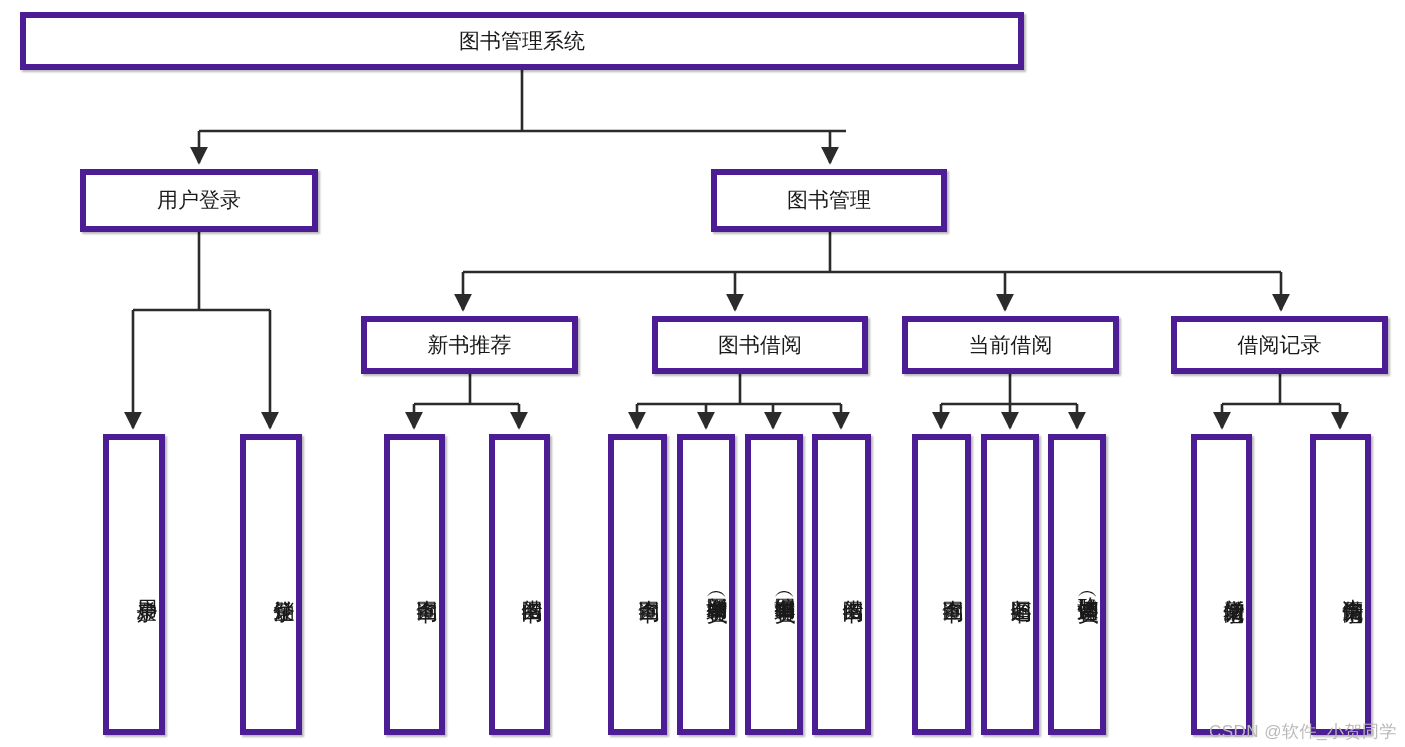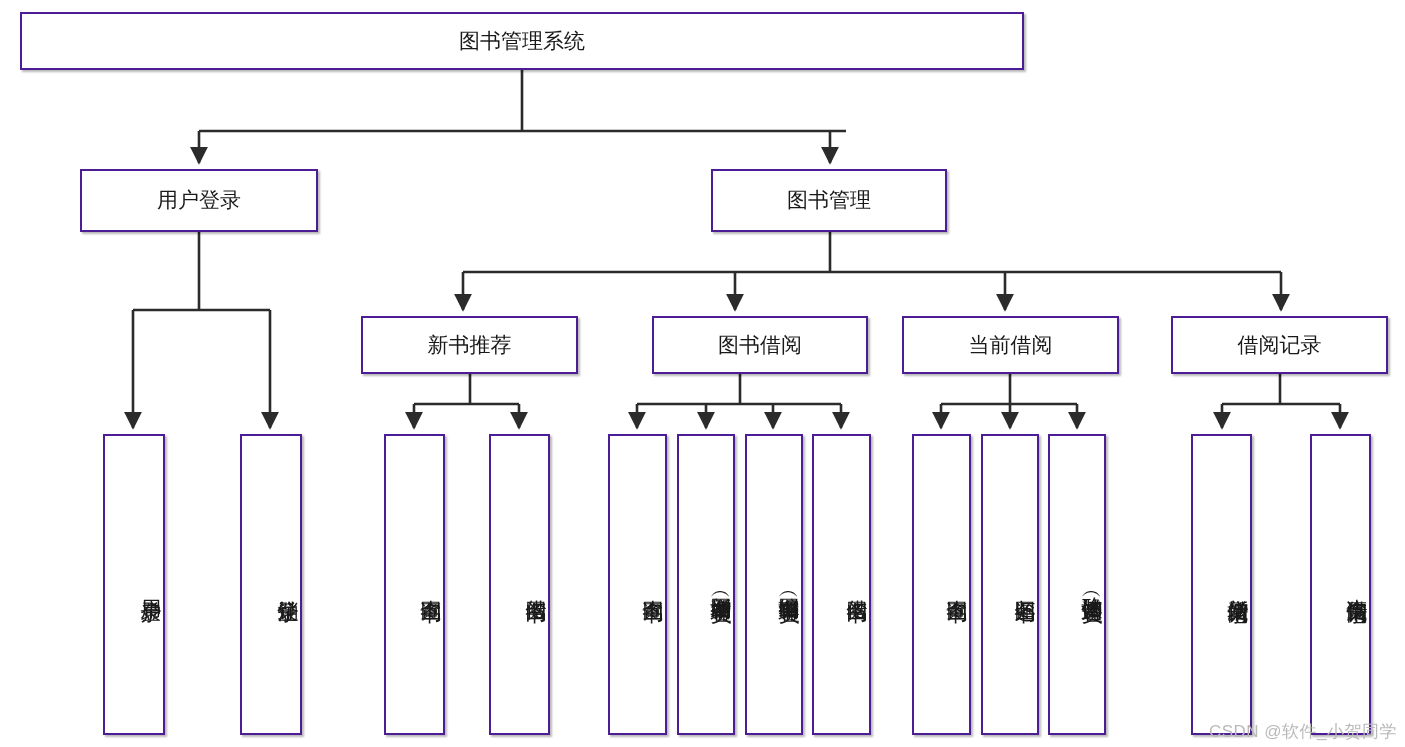--- a/index.html
+++ b/index.html
@@ -21,21 +21,21 @@
     position: absolute;
     left: 0;
     top: 0;
     width: 1405px;
     height: 747px;
   }
   .node {
     position: absolute;
     box-sizing: border-box;
     background: #ffffff;
-    border: 2px solid #4c1d95;
+    border: 6px solid #4c1d95;
     box-shadow: 2px 2px 2px rgba(0,0,0,0.28);
     display: flex;
     align-items: center;
     justify-content: center;
     color: #1a1a1a;
     line-height: 1.18;
     text-align: center;
   }
   .node.horiz {
     font-size: 21px;

